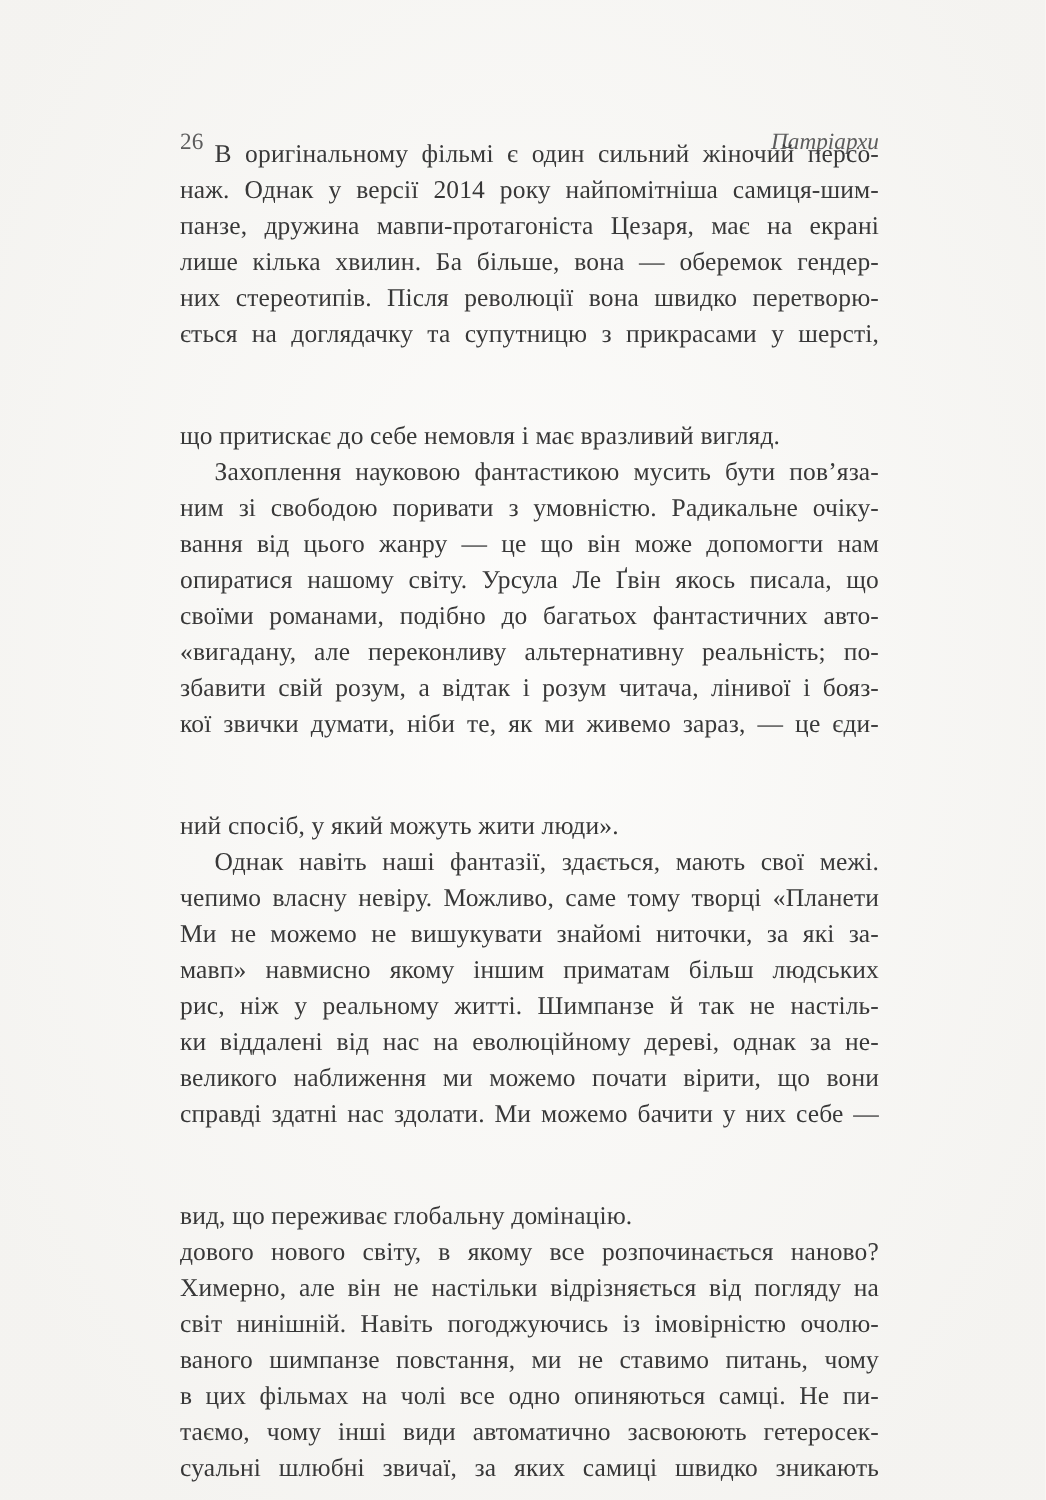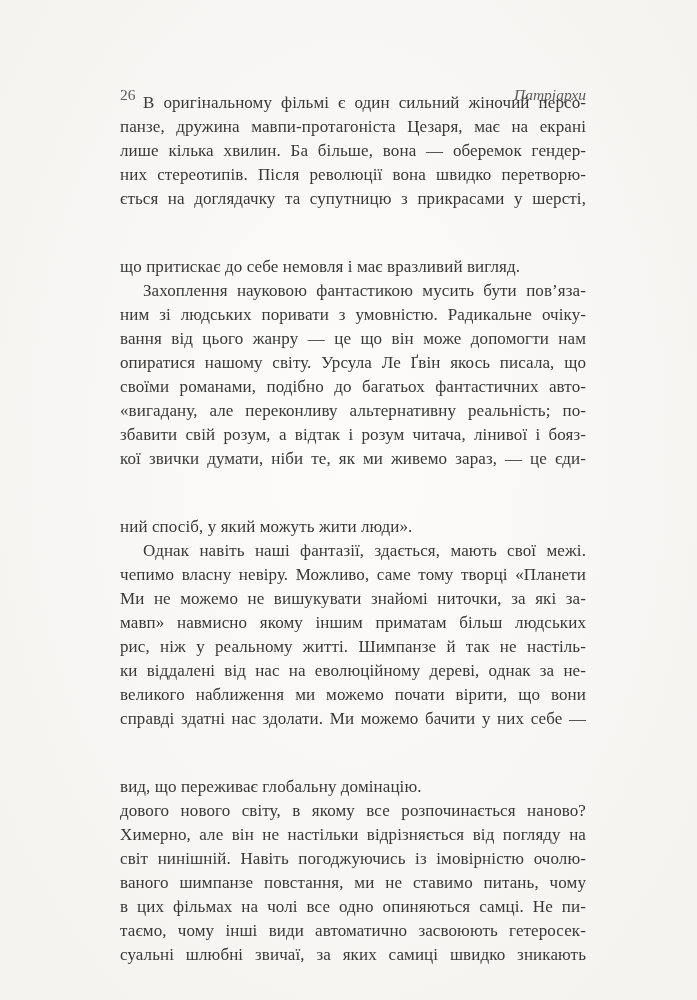--- a/index.html
+++ b/index.html
@@ -63,29 +63,30 @@
 <div class="page">
   <div class="page-header">
     <span class="page-number">26</span>
     <span class="running-title">Патріархи</span>
   </div>
 
   <div class="page-body">
 
   <div class="paragraph">
         <div class="line indent">В оригінальному фільмі є один сильний жіночий персо-</div>
+        <div class="line">наж. Однак у версії 2014 року найпомітніша самиця-шим-</div>
         <div class="line">панзе, дружина мавпи-протагоніста Цезаря, має на екрані</div>
         <div class="line">лише кілька хвилин. Ба більше, вона — оберемок гендер-</div>
         <div class="line">них стереотипів. Після революції вона швидко перетворю-</div>
         <div class="line">ється на доглядачку та супутницю з прикрасами у шерсті,</div>
         <div class="line end">що притискає до себе немовля і має вразливий вигляд.</div>
       </div>
       <div class="paragraph">
         <div class="line indent">Захоплення науковою фантастикою мусить бути пов’яза-</div>
-        <div class="line">ним зі людських поривати з умовністю. Радикальне очіку-</div>
+        <div class="line">ним зі свободою поривати з умовністю. Радикальне очіку-</div>
         <div class="line">вання від цього жанру — це що він може допомогти нам</div>
         <div class="line">опиратися нашому світу. Урсула Ле Ґвін якось писала, що</div>
         <div class="line">своїми романами, подібно до багатьох фантастичних авто-</div>
         <div class="line">«вигадану, але переконливу альтернативну реальність; по-</div>
         <div class="line">збавити свій розум, а відтак і розум читача, лінивої і бояз-</div>
         <div class="line">кої звички думати, ніби те, як ми живемо зараз, — це єди-</div>
         <div class="line end">ний спосіб, у який можуть жити люди».</div>
       </div>
       <div class="paragraph">
         <div class="line indent">Однак навіть наші фантазії, здається, мають свої межі.</div>

